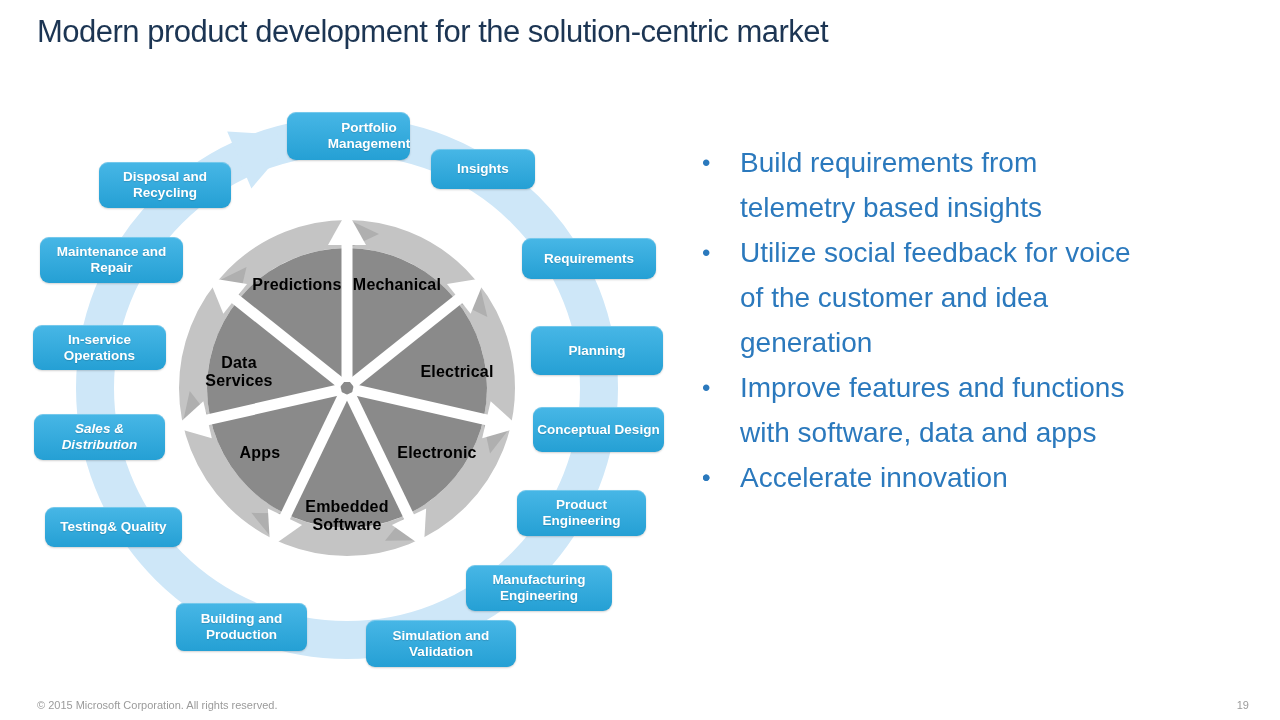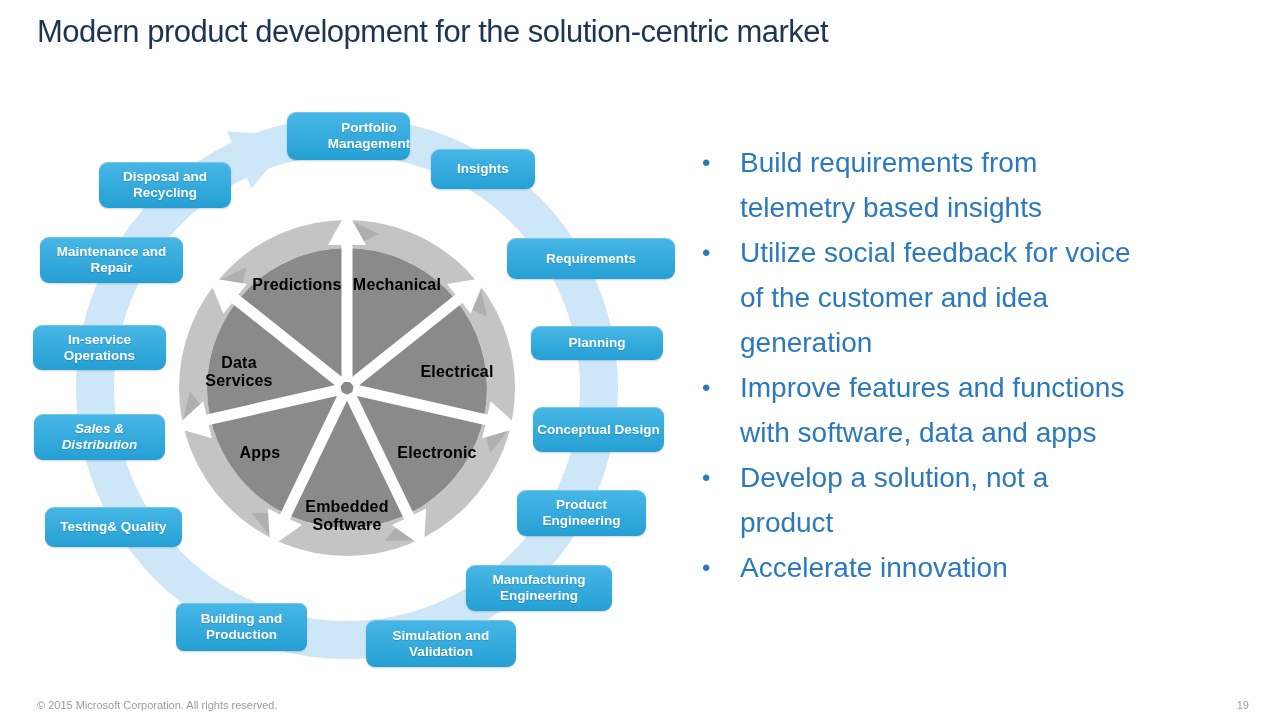--- a/index.html
+++ b/index.html
@@ -71,22 +71,22 @@
       <polygon points="270.20257817619216,547.4714896187281 267.8362168160432,508.59475706681224 302.0730337963351,525.0823391532795" fill="#ffffff"></polygon>
       <line x1="341.15043252690907" y1="389.3351256037379" x2="204.66052482145375" y2="420.48805635762193" stroke="#ffffff" stroke-width="11"></line>
       <polygon points="174.4377595438172,427.38620531026766 203.35741081282924,401.29686322429836 211.81320630316918,438.3441238872076" fill="#ffffff"></polygon>
       <line x1="342.3090111051918" y1="384.2590611888476" x2="232.8526035596676" y2="296.97048892862495" stroke="#ffffff" stroke-width="11"></line>
       <polygon points="208.6158276031587,277.6423050710042 247.04440424238766,283.9861601673085 223.3517917717558,313.6957565010937" fill="#ffffff"></polygon>
     </svg>
 
   <div id="stages">
       <div class="stage" style="left: 287px; top: 112px; width: 123px; height: 48px; padding-left: 44px;">Portfolio Management</div>
       <div class="stage" style="left: 431px; top: 149px; width: 104px; height: 40px;">Insights</div>
-      <div class="stage" style="left: 507px; top: 238px; width: 168px; height: 41px;">Requirements</div>
-      <div class="stage" style="left: 531px; top: 326px; width: 132px; height: 34px;">Planning</div>
+      <div class="stage" style="left: 522px; top: 238px; width: 134px; height: 41px;">Requirements</div>
+      <div class="stage" style="left: 531px; top: 326px; width: 132px; height: 49px;">Planning</div>
       <div class="stage" style="left: 533px; top: 407px; width: 131px; height: 45px;">Conceptual Design</div>
       <div class="stage" style="left: 517px; top: 490px; width: 129px; height: 46px;">Product Engineering</div>
       <div class="stage" style="left: 466px; top: 565px; width: 146px; height: 46px;">Manufacturing Engineering</div>
       <div class="stage" style="left: 366px; top: 620px; width: 150px; height: 47px;">Simulation and Validation</div>
       <div class="stage" style="left: 176px; top: 603px; width: 131px; height: 48px; border-radius: 8px;">Building and Production</div>
       <div class="stage" style="left: 45px; top: 507px; width: 137px; height: 40px;">Testing&amp; Quality</div>
       <div class="stage" style="left: 34px; top: 414px; width: 131px; height: 46px; font-style: italic;">Sales &amp; Distribution</div>
       <div class="stage" style="left: 33px; top: 325px; width: 133px; height: 45px;">In-service Operations</div>
       <div class="stage" style="left: 40px; top: 237px; width: 143px; height: 46px;">Maintenance and Repair</div>
       <div class="stage" style="left: 99px; top: 162px; width: 132px; height: 46px;">Disposal and Recycling</div>
@@ -103,21 +103,20 @@
     </div>
 
   <ul class="bullets" id="bullets">
       <li><span class="dot">•</span><span>Build requirements from
 telemetry based insights</span></li>
       <li><span class="dot">•</span><span>Utilize social feedback for voice
 of the customer and idea
 generation</span></li>
       <li><span class="dot">•</span><span>Improve features and functions
 with software, data and apps</span></li>
-      <li><span class="dot">•</span><span>Develop a solution, not a
-product</span></li>
+      <li><span class="dot">•</span></li>
       <li><span class="dot">•</span><span>Accelerate innovation</span></li>
     </ul>
 
   <div class="copyright">© 2015 Microsoft Corporation. All rights reserved.</div>
   <div class="pagenum">19</div>
 
 </div>
 
 </body></html>

